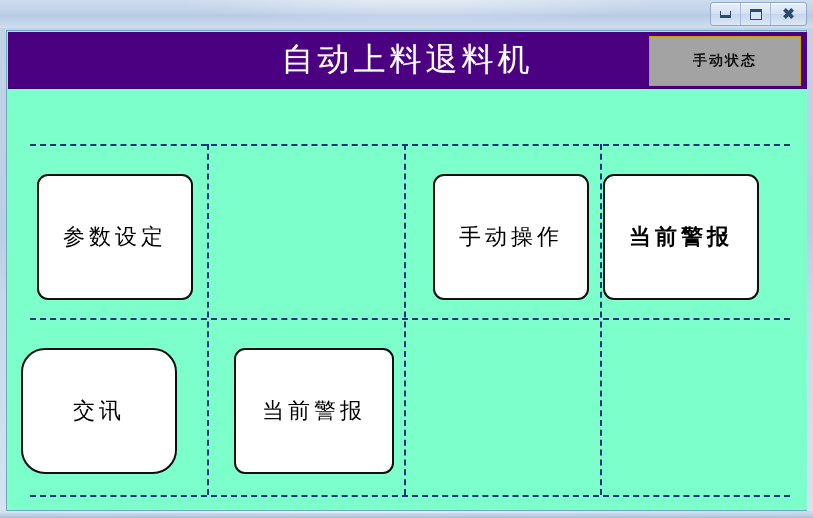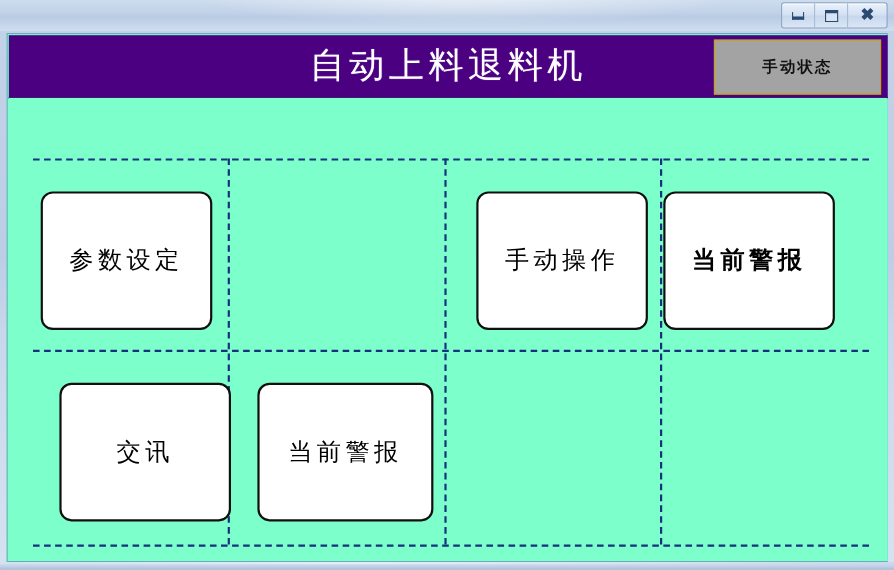--- a/index.html
+++ b/index.html
@@ -139,21 +139,21 @@
           <div class="gridline h" style="top: 229px;"></div>
           <div class="gridline h" style="top: 406px;"></div>
           <div class="gridline v" style="left: 199px; top: 55px; height: 351px;"></div>
           <div class="gridline v" style="left: 396px; top: 55px; height: 351px;"></div>
           <div class="gridline v" style="left: 592px; top: 55px; height: 351px;"></div>
         </div>
       <div id="btn-layer">
           <div class="panel-btn" style="left: 29px; top: 85px; width: 152px; height: 122px;">参数设定</div>
           <div class="panel-btn" style="left: 425px; top: 85px; width: 152px; height: 122px;">手动操作</div>
           <div class="panel-btn" style="left: 595px; top: 85px; width: 152px; height: 122px; font-weight: bold;">当前警报</div>
-          <div class="panel-btn" style="left: 46px; top: 259px; width: 152px; height: 122px;">交讯</div>
+          <div class="panel-btn" style="left: 13px; top: 259px; width: 152px; height: 122px; border-radius: 24px;">交讯</div>
           <div class="panel-btn" style="left: 226px; top: 259px; width: 156px; height: 122px;">当前警报</div>
         </div>
     </div>
 
   </div>
 
   <div class="bottom-chrome">
     <div class="hi"></div>
   </div>
 

